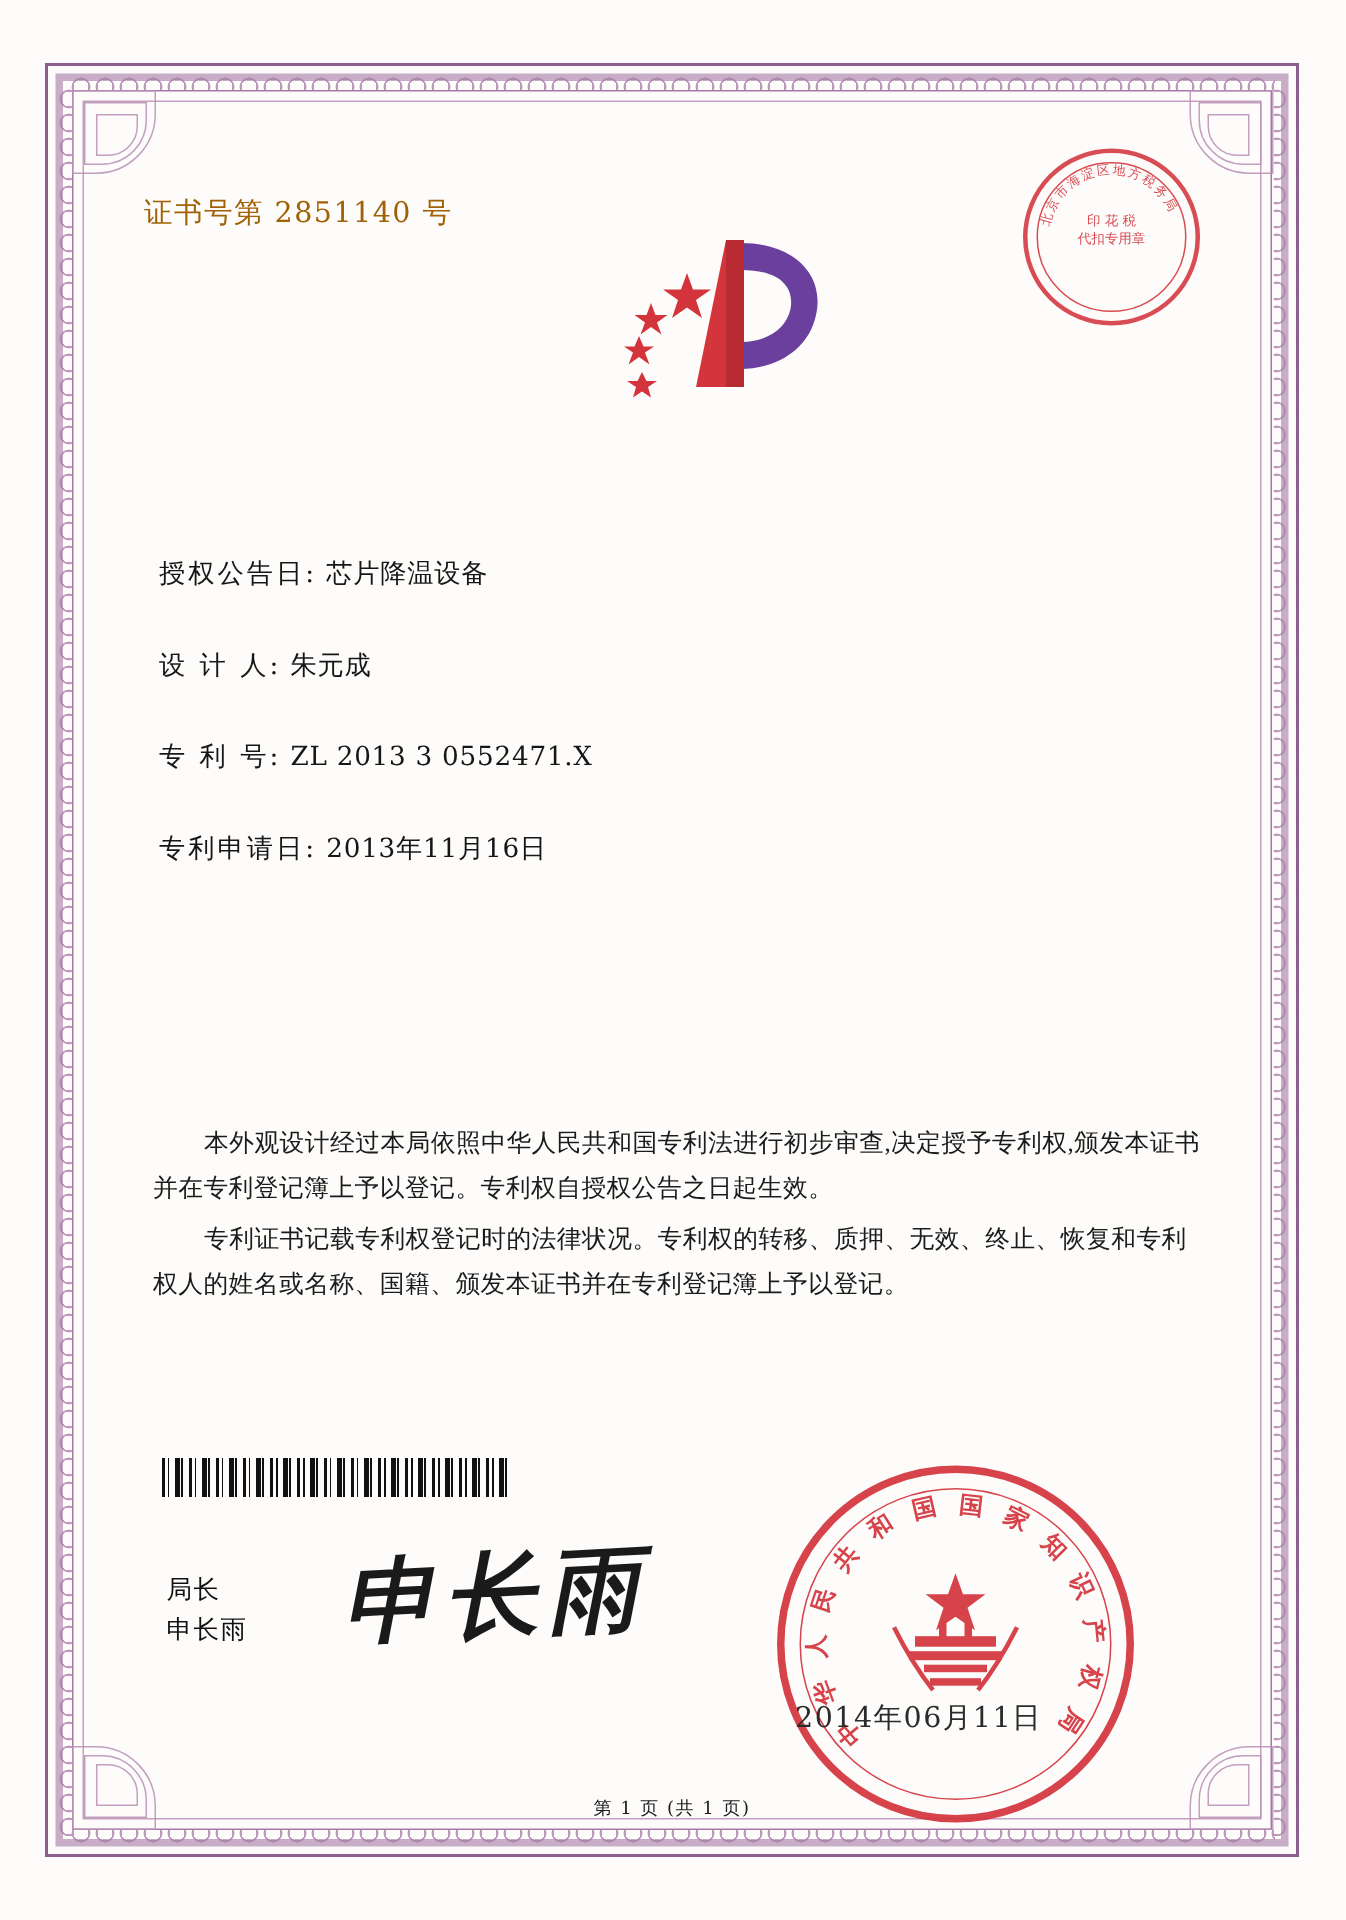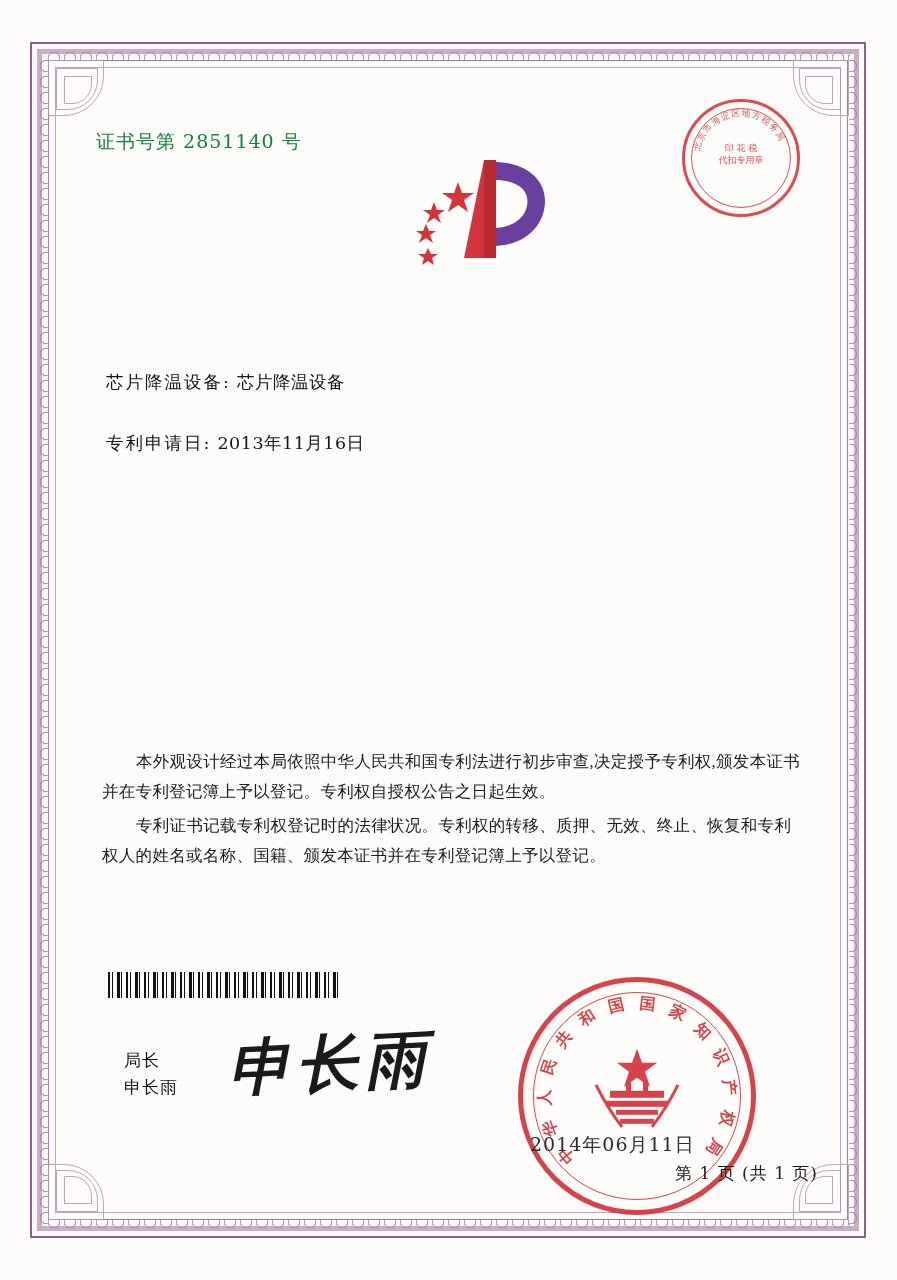--- a/index.html
+++ b/index.html
@@ -104,21 +104,21 @@
     top: 92px;
     width: 740px;
     height: 1100px;
   }
 
   .cert-no {
     position: absolute;
     left: 18px;
     top: 37px;
     font-size: 19px;
-    color: #15803d;
+    color: #a16207;
     letter-spacing: 1px;
     white-space: nowrap;
   }
 
   
   .stamp-top {
     position: absolute;
     right: 18px;
     top: 7px;
     width: 112px;
@@ -217,21 +217,21 @@
     top: 880px;
     width: 230px;
     height: 26px;
     background-image: repeating-linear-gradient(to right,
       #111 0 2px, transparent 2px 4px, #111 4px 5px, transparent 5px 9px,
       #111 9px 12px, transparent 12px 13px, #111 13px 14px, transparent 14px 18px);
   }
 
   .signature-block {
     position: absolute;
-    left: 46px;
+    left: 33px;
     top: 955px;
     font-size: 17px;
     line-height: 27px;
     color: #111;
     letter-spacing: 1px;
   }
   .signature-script {
     position: absolute;
     left: 150px;
     top: 930px;
@@ -284,24 +284,24 @@
     left: 452px;
     top: 1040px;
     font-size: 19px;
     color: #2b2b2b;
     letter-spacing: 1px;
   }
 
   .page-footer {
     position: absolute;
     left: 0;
-    top: 1070px;
+    top: 1105px;
     width: 740px;
-    text-align: right;
-    font-size: 17px;
+    text-align: center;
+    font-size: 12px;
     color: #1b1b1b;
     letter-spacing: 1px;
   }
 </style>
 </head>
 <body>
 
 <div class="page">
 
   <div class="border-outer"></div>
@@ -369,22 +369,30 @@
           <polygon points="36,48 39,56 47,56 40,61 43,69 36,64 29,69 32,61 25,56 33,56"></polygon>
           <polygon points="28,70 31,77 38,77 32,81 35,89 28,84 21,89 24,81 18,77 25,77"></polygon>
           <polygon points="30,94 33,100 40,100 34,104 36,111 30,107 24,111 26,104 20,100 27,100"></polygon>
         </g>
       </svg>
     </div>
 
 
     <div class="fields">
       <div class="field">
-        <span class="lbl">芯片降温设备:</span>
+        <span class="lbl">授权公告日:</span>
         <span class="val">芯片降温设备</span>
+      </div>
+      <div class="field">
+        <span class="lbl">设  计  人:</span>
+        <span class="val">朱元成</span>
+      </div>
+      <div class="field">
+        <span class="lbl">专  利  号:</span>
+        <span class="val">ZL 2013 3 0552471.X</span>
       </div>
       <div class="field">
         <span class="lbl">专利申请日:</span>
         <span class="val">2013年11月16日</span>
       </div>
     </div>
 
     <div class="paragraphs">
       <p>本外观设计经过本局依照中华人民共和国专利法进行初步审查,决定授予专利权,颁发本证书并在专利登记簿上予以登记。专利权自授权公告之日起生效。</p>
       <p>专利证书记载专利权登记时的法律状况。专利权的转移、质押、无效、终止、恢复和专利权人的姓名或名称、国籍、颁发本证书并在专利登记簿上予以登记。</p>

